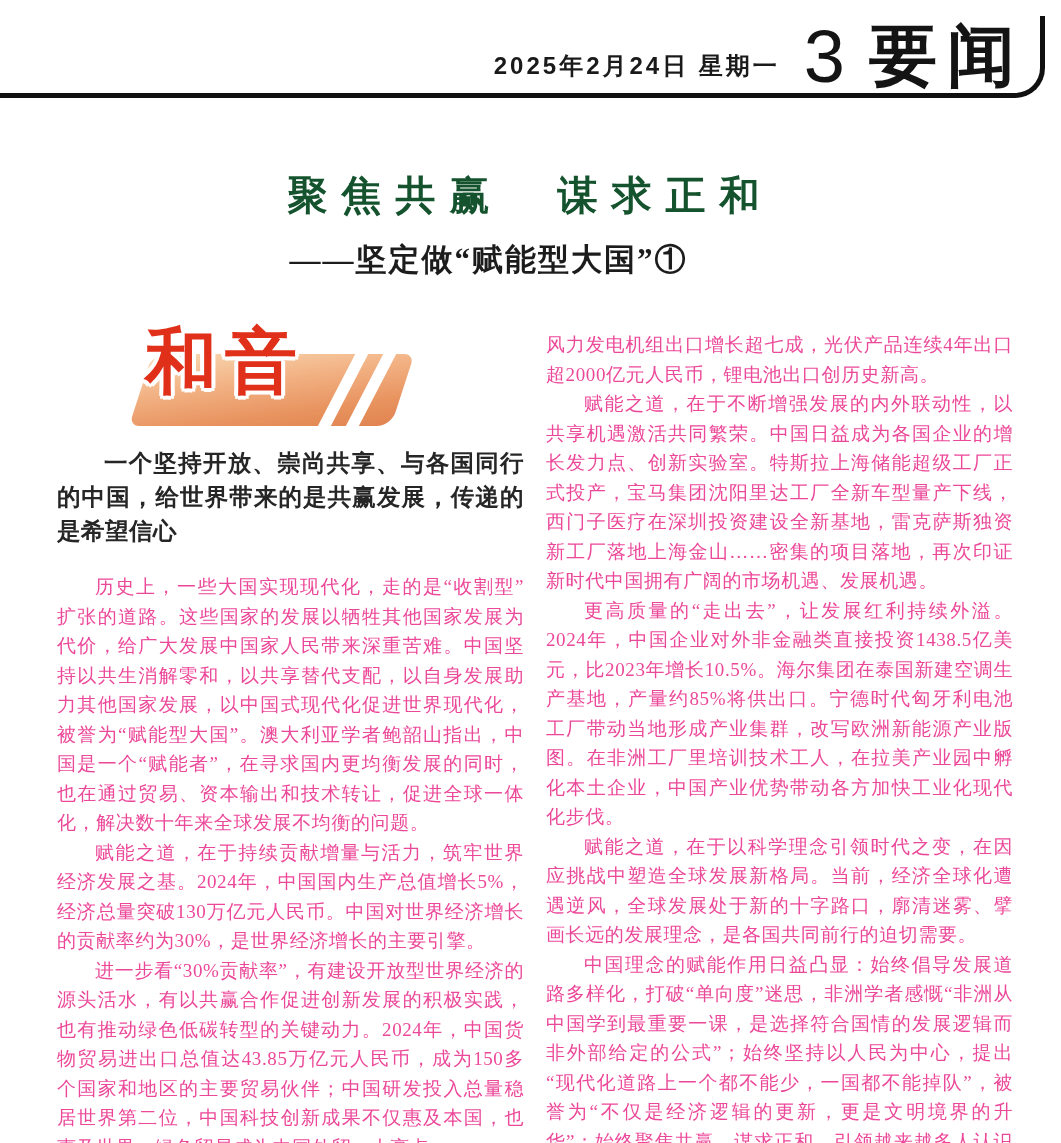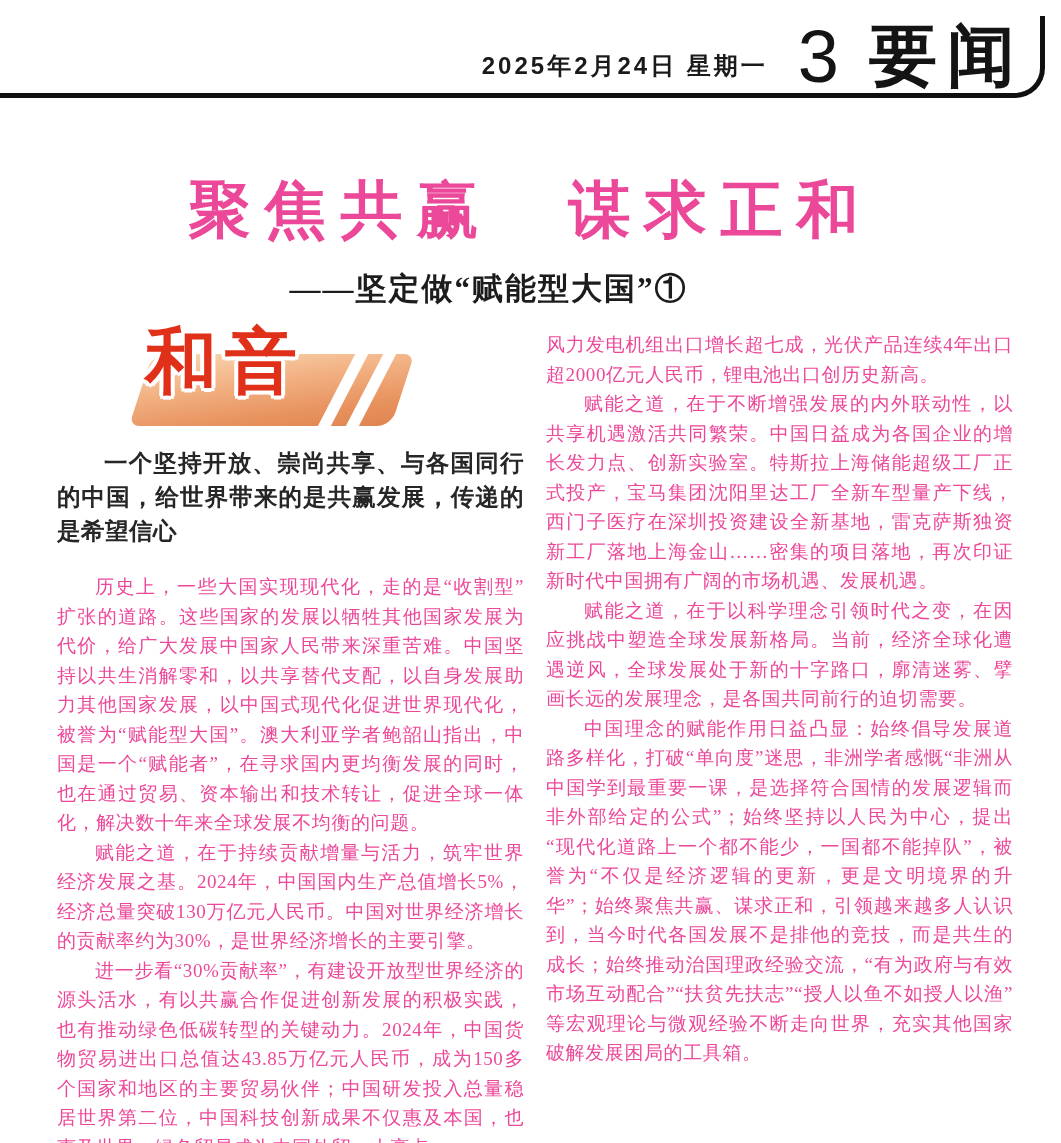--- a/index.html
+++ b/index.html
@@ -14,43 +14,43 @@
 
   
   .masthead-rule {
     position: absolute; left: 0; top: 16px; right: 16px; height: 82px;
     border-right: 5px solid #101010;
     border-bottom: 5px solid #101010;
     border-bottom-right-radius: 30px;
   }
   .masthead {
     position: absolute; top: 0; right: 36px; height: 98px;
-    display: flex; align-items: flex-end; gap: 30px;
+    display: flex; align-items: flex-end; gap: 24px;
     padding-bottom: 4px;
   }
   .masthead .date {
     font-family: "Liberation Sans", sans-serif;
     font-size: 24px; font-weight: 600; letter-spacing: 3px;
     color: #1a1a1a; padding-bottom: 12px; white-space: nowrap;
   }
   .masthead .pagenum {
     font-family: "Liberation Sans", sans-serif;
     font-size: 74px; font-weight: 500; line-height: 0.95;
     color: #141414; padding-bottom: 2px;
   }
   .masthead .section {
     font-size: 68px; font-weight: 900; letter-spacing: 10px;
     color: #141414; line-height: 1; padding-bottom: 4px; white-space: nowrap;
   }
 
   
   .headline-block { position: absolute; top: 168px; left: 0; width: 100%; text-align: center; }
   .headline-title {
-    font-size: 62px; font-weight: 900; letter-spacing: 14px;
-    color: #ec4899; white-space: nowrap;
+    font-size: 40px; font-weight: 900; letter-spacing: 14px;
+    color: #14532d; white-space: nowrap;
   }
   .headline-subtitle {
     margin-top: 16px; font-size: 31px; font-weight: 700;
     letter-spacing: 2px; color: #1c1c1c;
     transform: translateX(-42px); white-space: nowrap;
   }
 
   
   .article {
     position: absolute; top: 330px; left: 57px; width: 956px;
@@ -133,19 +133,20 @@
           <p class="body-para">历史上，一些大国实现现代化，走的是“收割型”扩张的道路。这些国家的发展以牺牲其他国家发展为代价，给广大发展中国家人民带来深重苦难。中国坚持以共生消解零和，以共享替代支配，以自身发展助力其他国家发展，以中国式现代化促进世界现代化，被誉为“赋能型大国”。澳大利亚学者鲍韶山指出，中国是一个“赋能者”，在寻求国内更均衡发展的同时，也在通过贸易、资本输出和技术转让，促进全球一体化，解决数十年来全球发展不均衡的问题。</p>
           <p class="body-para">赋能之道，在于持续贡献增量与活力，筑牢世界经济发展之基。2024年，中国国内生产总值增长5%，经济总量突破130万亿元人民币。中国对世界经济增长的贡献率约为30%，是世界经济增长的主要引擎。</p>
           <p class="body-para">进一步看“30%贡献率”，有建设开放型世界经济的源头活水，有以共赢合作促进创新发展的积极实践，也有推动绿色低碳转型的关键动力。2024年，中国货物贸易进出口总值达43.85万亿元人民币，成为150多个国家和地区的主要贸易伙伴；中国研发投入总量稳居世界第二位，中国科技创新成果不仅惠及本国，也惠及世界；绿色贸易成为中国外贸一大亮点，</p>
         </div>
     </div>
 
     <div class="col">
       <div class="paras">
           <p class="body-para no-indent">风力发电机组出口增长超七成，光伏产品连续4年出口超2000亿元人民币，锂电池出口创历史新高。</p>
           <p class="body-para">赋能之道，在于不断增强发展的内外联动性，以共享机遇激活共同繁荣。中国日益成为各国企业的增长发力点、创新实验室。特斯拉上海储能超级工厂正式投产，宝马集团沈阳里达工厂全新车型量产下线，西门子医疗在深圳投资建设全新基地，雷克萨斯独资新工厂落地上海金山……密集的项目落地，再次印证新时代中国拥有广阔的市场机遇、发展机遇。</p>
+          <p class="body-para">更高质量的“走出去”，让发展红利持续外溢。2024年，中国企业对外非金融类直接投资1438.5亿美元，比2023年增长10.5%。海尔集团在泰国新建空调生产基地，产量约85%将供出口。宁德时代匈牙利电池工厂带动当地形成产业集群，改写欧洲新能源产业版图。在非洲工厂里培训技术工人，在拉美产业园中孵化本土企业，中国产业优势带动各方加快工业化现代化步伐。</p>
           <p class="body-para">赋能之道，在于以科学理念引领时代之变，在因应挑战中塑造全球发展新格局。当前，经济全球化遭遇逆风，全球发展处于新的十字路口，廓清迷雾、擘画长远的发展理念，是各国共同前行的迫切需要。</p>
           <p class="body-para">中国理念的赋能作用日益凸显：始终倡导发展道路多样化，打破“单向度”迷思，非洲学者感慨“非洲从中国学到最重要一课，是选择符合国情的发展逻辑而非外部给定的公式”；始终坚持以人民为中心，提出“现代化道路上一个都不能少，一国都不能掉队”，被誉为“不仅是经济逻辑的更新，更是文明境界的升华”；始终聚焦共赢、谋求正和，引领越来越多人认识到，当今时代各国发展不是排他的竞技，而是共生的成长；始终推动治国理政经验交流，“有为政府与有效市场互动配合”“扶贫先扶志”“授人以鱼不如授人以渔”等宏观理论与微观经验不断走向世界，充实其他国家破解发展困局的工具箱。</p>
         </div>
     </div>
 
   </div>
 </div>
 
 </body></html>

